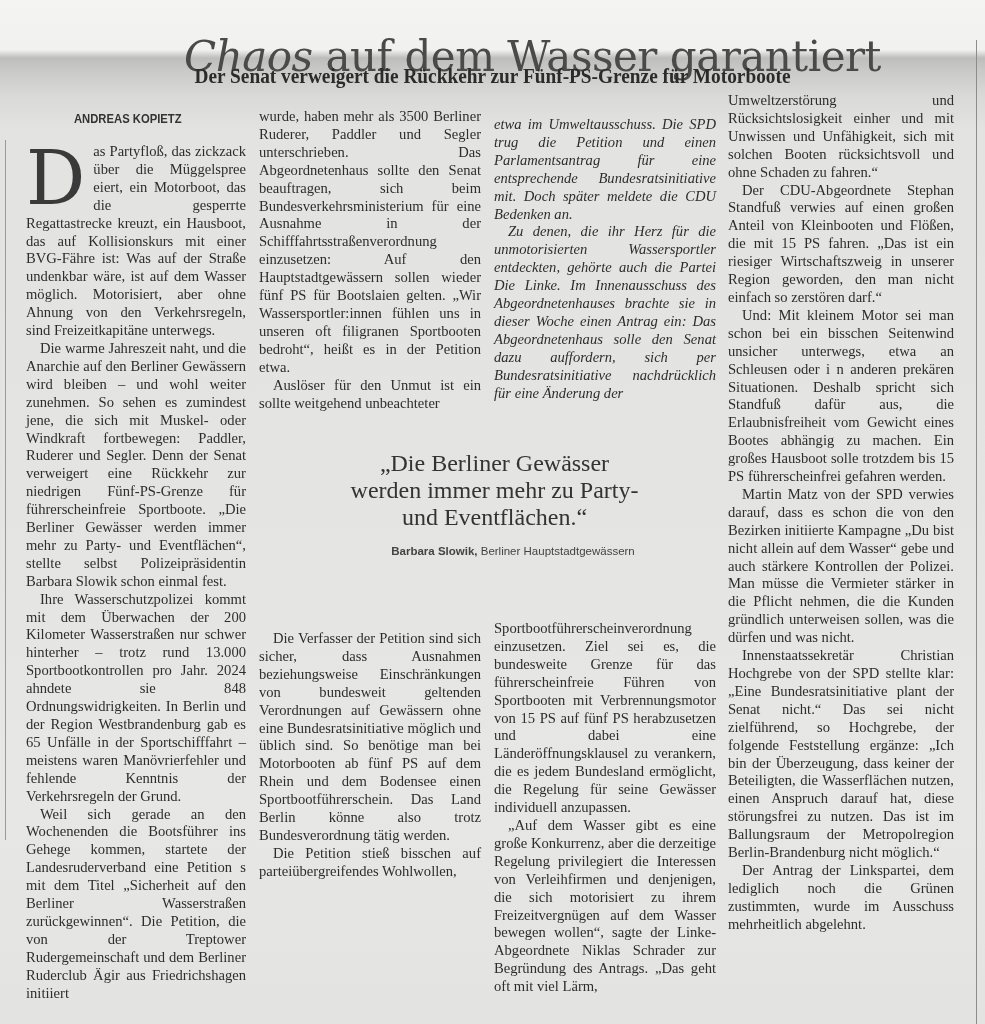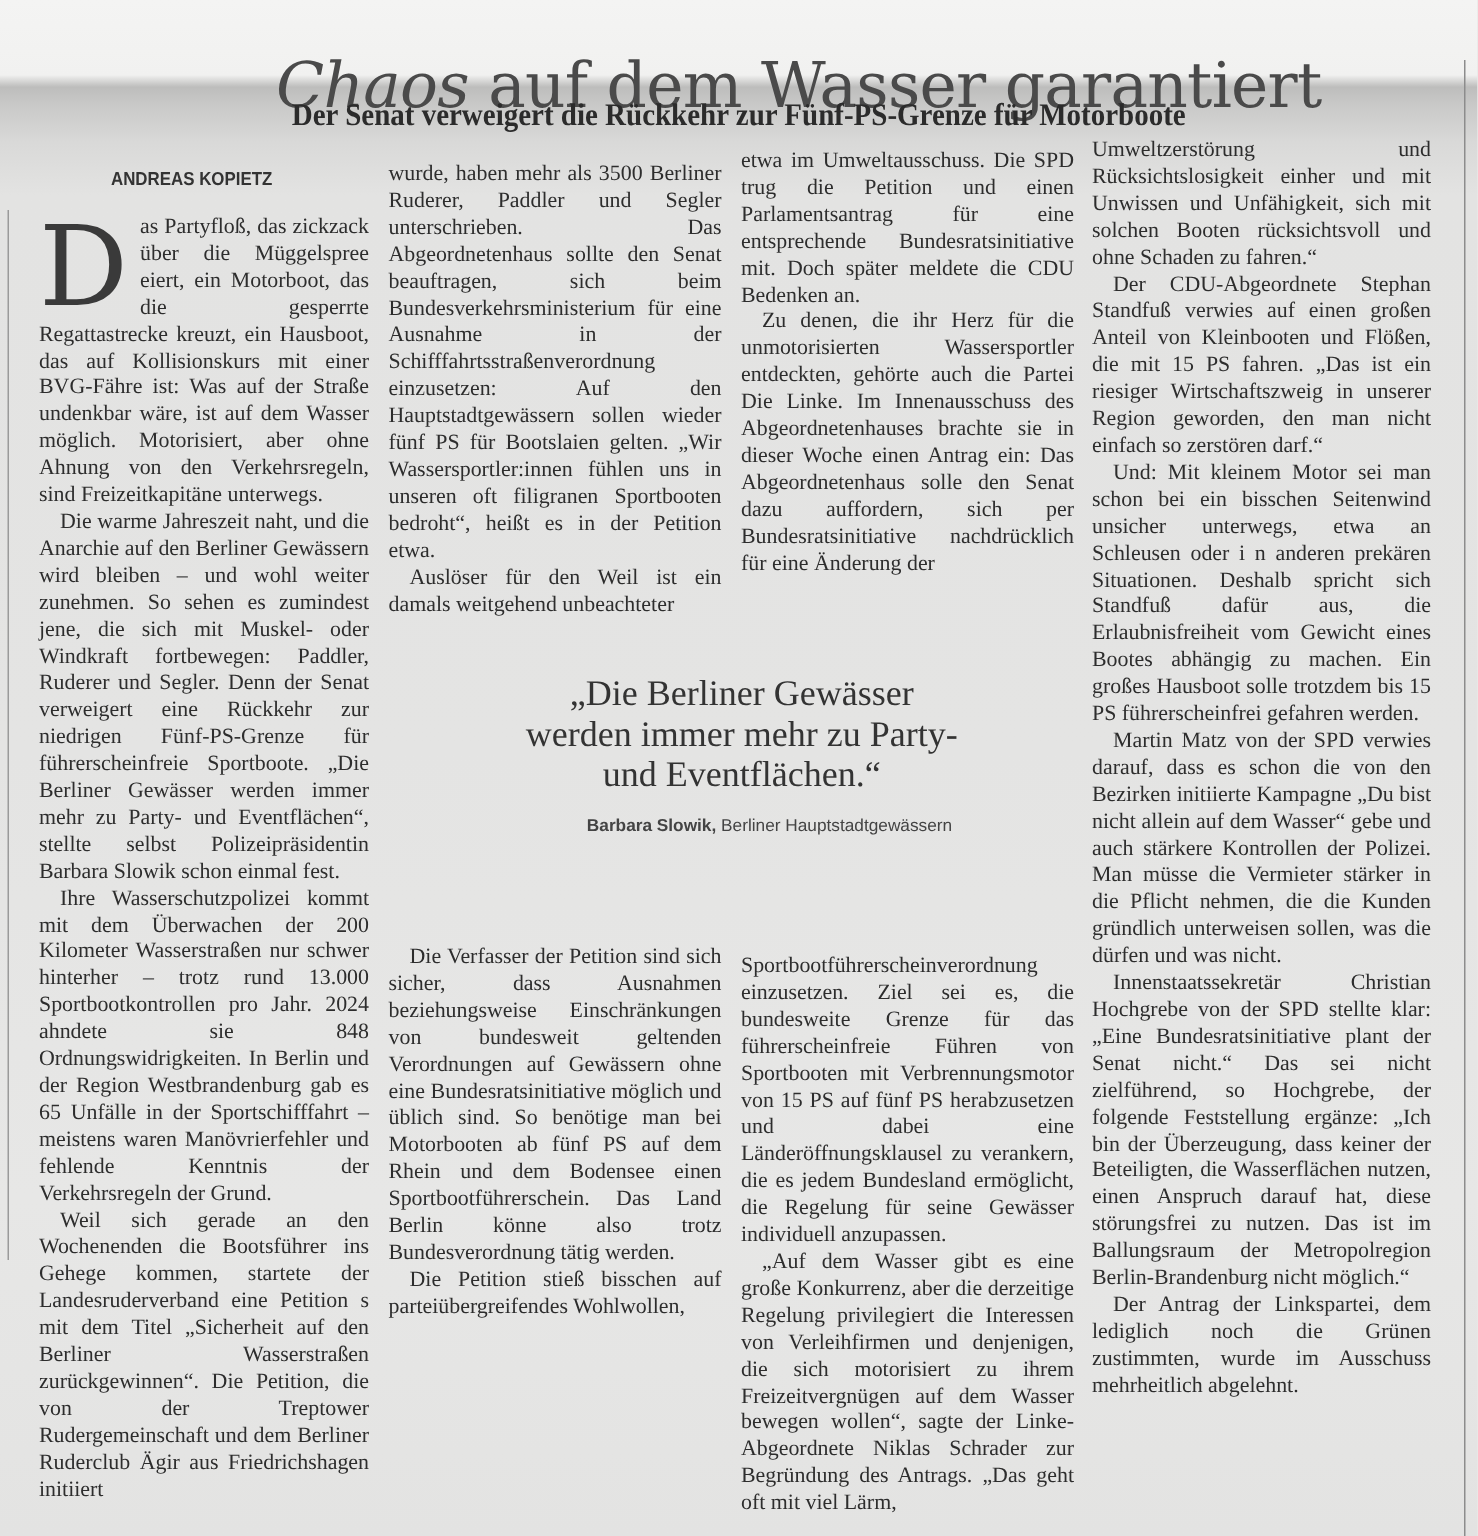--- a/index.html
+++ b/index.html
@@ -72,39 +72,39 @@
   <div class="col" style="left:26px; top:143px; width:220px;">
     <span class="dropcap">D</span>
     <p>as Partyfloß, das zickzack über die Müggelspree eiert, ein Motorboot, das die gesperrte Regattastrecke kreuzt, ein Hausboot, das auf Kollisionskurs mit einer BVG-Fähre ist: Was auf der Straße undenkbar wäre, ist auf dem Wasser möglich. Motorisiert, aber ohne Ahnung von den Verkehrsregeln, sind Freizeitkapitäne unterwegs.</p>
     <p class="ind">Die warme Jahreszeit naht, und die Anarchie auf den Berliner Gewässern wird bleiben – und wohl weiter zunehmen. So sehen es zumindest jene, die sich mit Muskel- oder Windkraft fortbewegen: Paddler, Ruderer und Segler. Denn der Senat verweigert eine Rückkehr zur niedrigen Fünf-PS-Grenze für führerscheinfreie Sportboote. „Die Berliner Gewässer werden immer mehr zu Party- und Eventflächen“, stellte selbst Polizeipräsidentin Barbara Slowik schon einmal fest.</p>
     <p class="ind">Ihre Wasserschutzpolizei kommt mit dem Überwachen der 200 Kilometer Wasserstraßen nur schwer hinterher – trotz rund 13.000 Sportbootkontrollen pro Jahr. 2024 ahndete sie 848 Ordnungswidrigkeiten. In Berlin und der Region Westbrandenburg gab es 65 Unfälle in der Sportschifffahrt – meistens waren Manövrierfehler und fehlende Kenntnis der Verkehrsregeln der Grund.</p>
     <p class="ind">Weil sich gerade an den Wochenenden die Bootsführer ins Gehege kommen, startete der Landesruderverband eine Petition s mit dem Titel „Sicherheit auf den Berliner Wasserstraßen zurückgewinnen“. Die Petition, die von der Treptower Rudergemeinschaft und dem Berliner Ruderclub Ägir aus Friedrichshagen initiiert</p>
   </div>
 
   <div class="col" style="left:259px; top:108px; width:222px;">
     <p>wurde, haben mehr als 3500 Berliner Ruderer, Paddler und Segler unterschrieben. Das Abgeordnetenhaus sollte den Senat beauftragen, sich beim Bundesverkehrsministerium für eine Ausnahme in der Schifffahrtsstraßenverordnung einzusetzen: Auf den Hauptstadtgewässern sollen wieder fünf PS für Bootslaien gelten. „Wir Wassersportler:innen fühlen uns in unseren oft filigranen Sportbooten bedroht“, heißt es in der Petition etwa.</p>
-    <p class="ind">Auslöser für den Weil ist ein damals weitgehend unbeachteter</p>
+    <p class="ind">Auslöser für den Unmut ist ein sollte weitgehend unbeachteter</p>
   </div>
 
-  <div class="col" style="left:494px; top:99px; width:222px;">
+  <div class="col" style="left:494px; top:116px; width:222px;font-style:italic;">
     <p>etwa im Umweltausschuss. Die SPD trug die Petition und einen Parlamentsantrag für eine entsprechende Bundesratsinitiative mit. Doch später meldete die CDU Bedenken an.</p>
     <p class="ind">Zu denen, die ihr Herz für die unmotorisierten Wassersportler entdeckten, gehörte auch die Partei Die Linke. Im Innenausschuss des Abgeordnetenhauses brachte sie in dieser Woche einen Antrag ein: Das Abgeordnetenhaus solle den Senat dazu auffordern, sich per Bundesratsinitiative nachdrücklich für eine Änderung der</p>
   </div>
 
   <div class="quote-box">
     <div class="quote-text">„Die Berliner Gewässer werden immer mehr zu Party- und Eventflächen.“</div>
     <div class="quote-attr"><b>Barbara Slowik,</b><span> Berliner Hauptstadtgewässern</span></div>
   </div>
 
   <div class="col" style="left:259px; top:630px; width:222px;">
     <p class="ind">Die Verfasser der Petition sind sich sicher, dass Ausnahmen beziehungsweise Einschränkungen von bundesweit geltenden Verordnungen auf Gewässern ohne eine Bundesratsinitiative möglich und üblich sind. So benötige man bei Motorbooten ab fünf PS auf dem Rhein und dem Bodensee einen Sportbootführerschein. Das Land Berlin könne also trotz Bundesverordnung tätig werden.</p>
     <p class="ind">Die Petition stieß bisschen auf parteiübergreifendes Wohlwollen,</p>
   </div>
 
-  <div class="col" style="left:494px; top:636px; width:222px;">
+  <div class="col" style="left:494px; top:620px; width:222px;">
     <p>Sportbootführerscheinverordnung einzusetzen. Ziel sei es, die bundesweite Grenze für das führerscheinfreie Führen von Sportbooten mit Verbrennungsmotor von 15 PS auf fünf PS herabzusetzen und dabei eine Länderöffnungsklausel zu verankern, die es jedem Bundesland ermöglicht, die Regelung für seine Gewässer individuell anzupassen.</p>
     <p class="ind">„Auf dem Wasser gibt es eine große Konkurrenz, aber die derzeitige Regelung privilegiert die Interessen von Verleihfirmen und denjenigen, die sich motorisiert zu ihrem Freizeitvergnügen auf dem Wasser bewegen wollen“, sagte der Linke-Abgeordnete Niklas Schrader zur Begründung des Antrags. „Das geht oft mit viel Lärm,</p>
   </div>
 
   <div class="col" style="left:728px; top:92px; width:226px;">
     <p>Umweltzerstörung und Rücksichtslosigkeit einher und mit Unwissen und Unfähigkeit, sich mit solchen Booten rücksichtsvoll und ohne Schaden zu fahren.“</p>
     <p class="ind">Der CDU-Abgeordnete Stephan Standfuß verwies auf einen großen Anteil von Kleinbooten und Flößen, die mit 15 PS fahren. „Das ist ein riesiger Wirtschaftszweig in unserer Region geworden, den man nicht einfach so zerstören darf.“</p>
     <p class="ind">Und: Mit kleinem Motor sei man schon bei ein bisschen Seitenwind unsicher unterwegs, etwa an Schleusen oder i n anderen prekären Situationen. Deshalb spricht sich Standfuß dafür aus, die Erlaubnisfreiheit vom Gewicht eines Bootes abhängig zu machen. Ein großes Hausboot solle trotzdem bis 15 PS führerscheinfrei gefahren werden.</p>
     <p class="ind">Martin Matz von der SPD verwies darauf, dass es schon die von den Bezirken initiierte Kampagne „Du bist nicht allein auf dem Wasser“ gebe und auch stärkere Kontrollen der Polizei. Man müsse die Vermieter stärker in die Pflicht nehmen, die die Kunden gründlich unterweisen sollen, was die dürfen und was nicht.</p>
     <p class="ind">Innenstaatssekretär Christian Hochgrebe von der SPD stellte klar: „Eine Bundesratsinitiative plant der Senat nicht.“ Das sei nicht zielführend, so Hochgrebe, der folgende Feststellung ergänze: „Ich bin der Überzeugung, dass keiner der Beteiligten, die Wasserflächen nutzen, einen Anspruch darauf hat, diese störungsfrei zu nutzen. Das ist im Ballungsraum der Metropolregion Berlin-Brandenburg nicht möglich.“</p>

